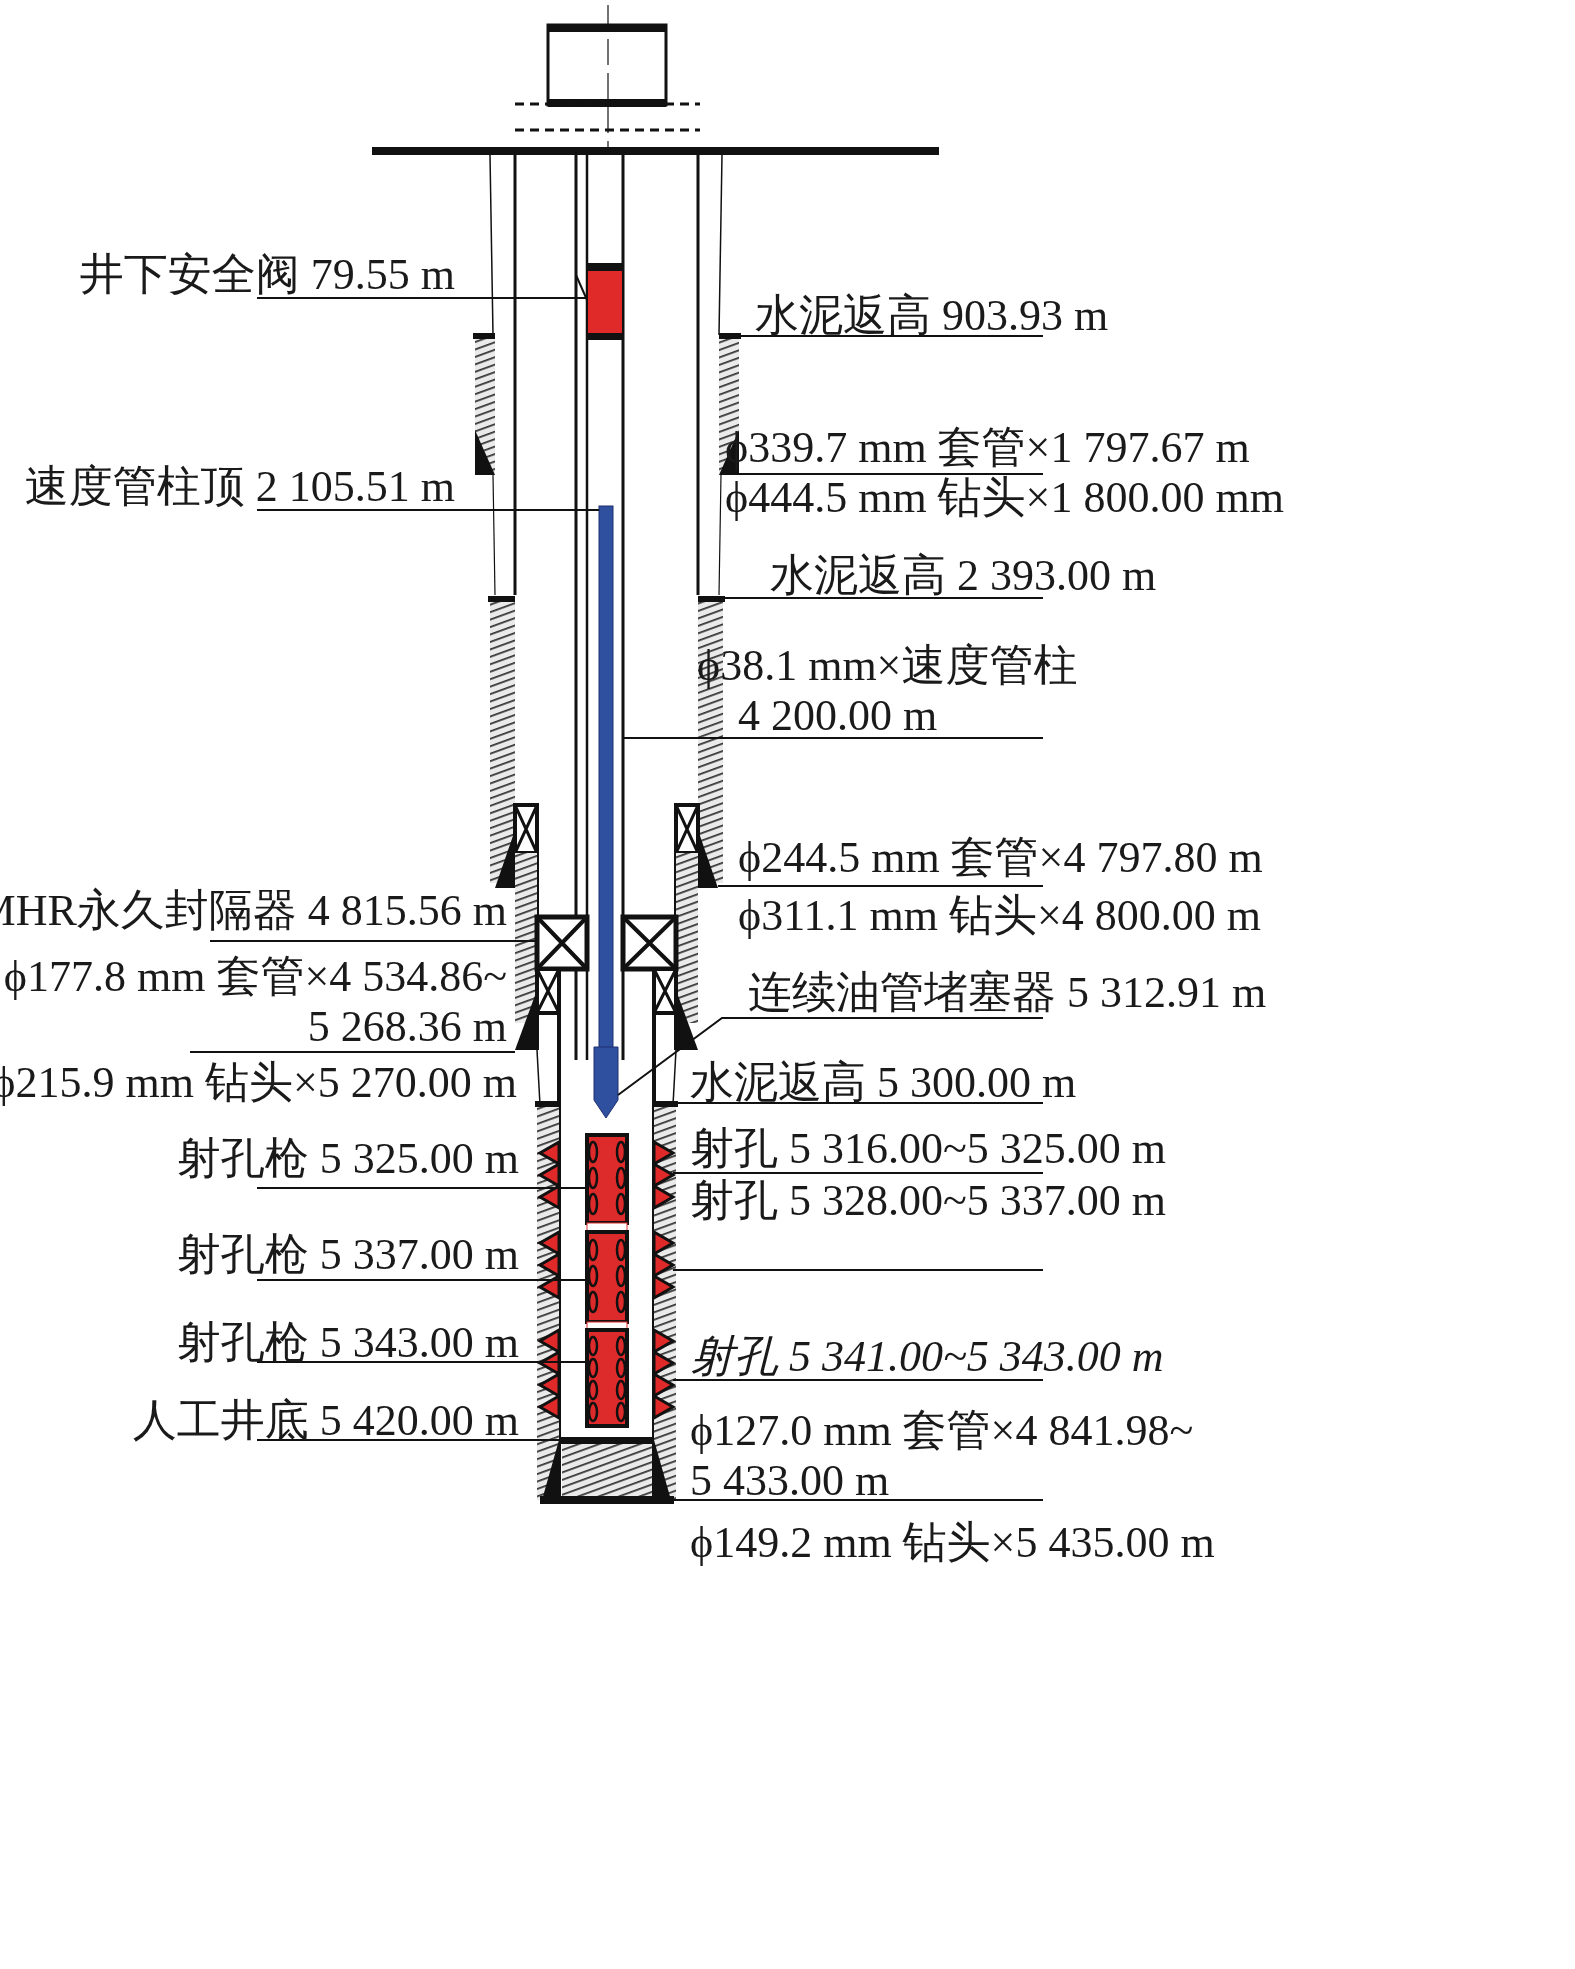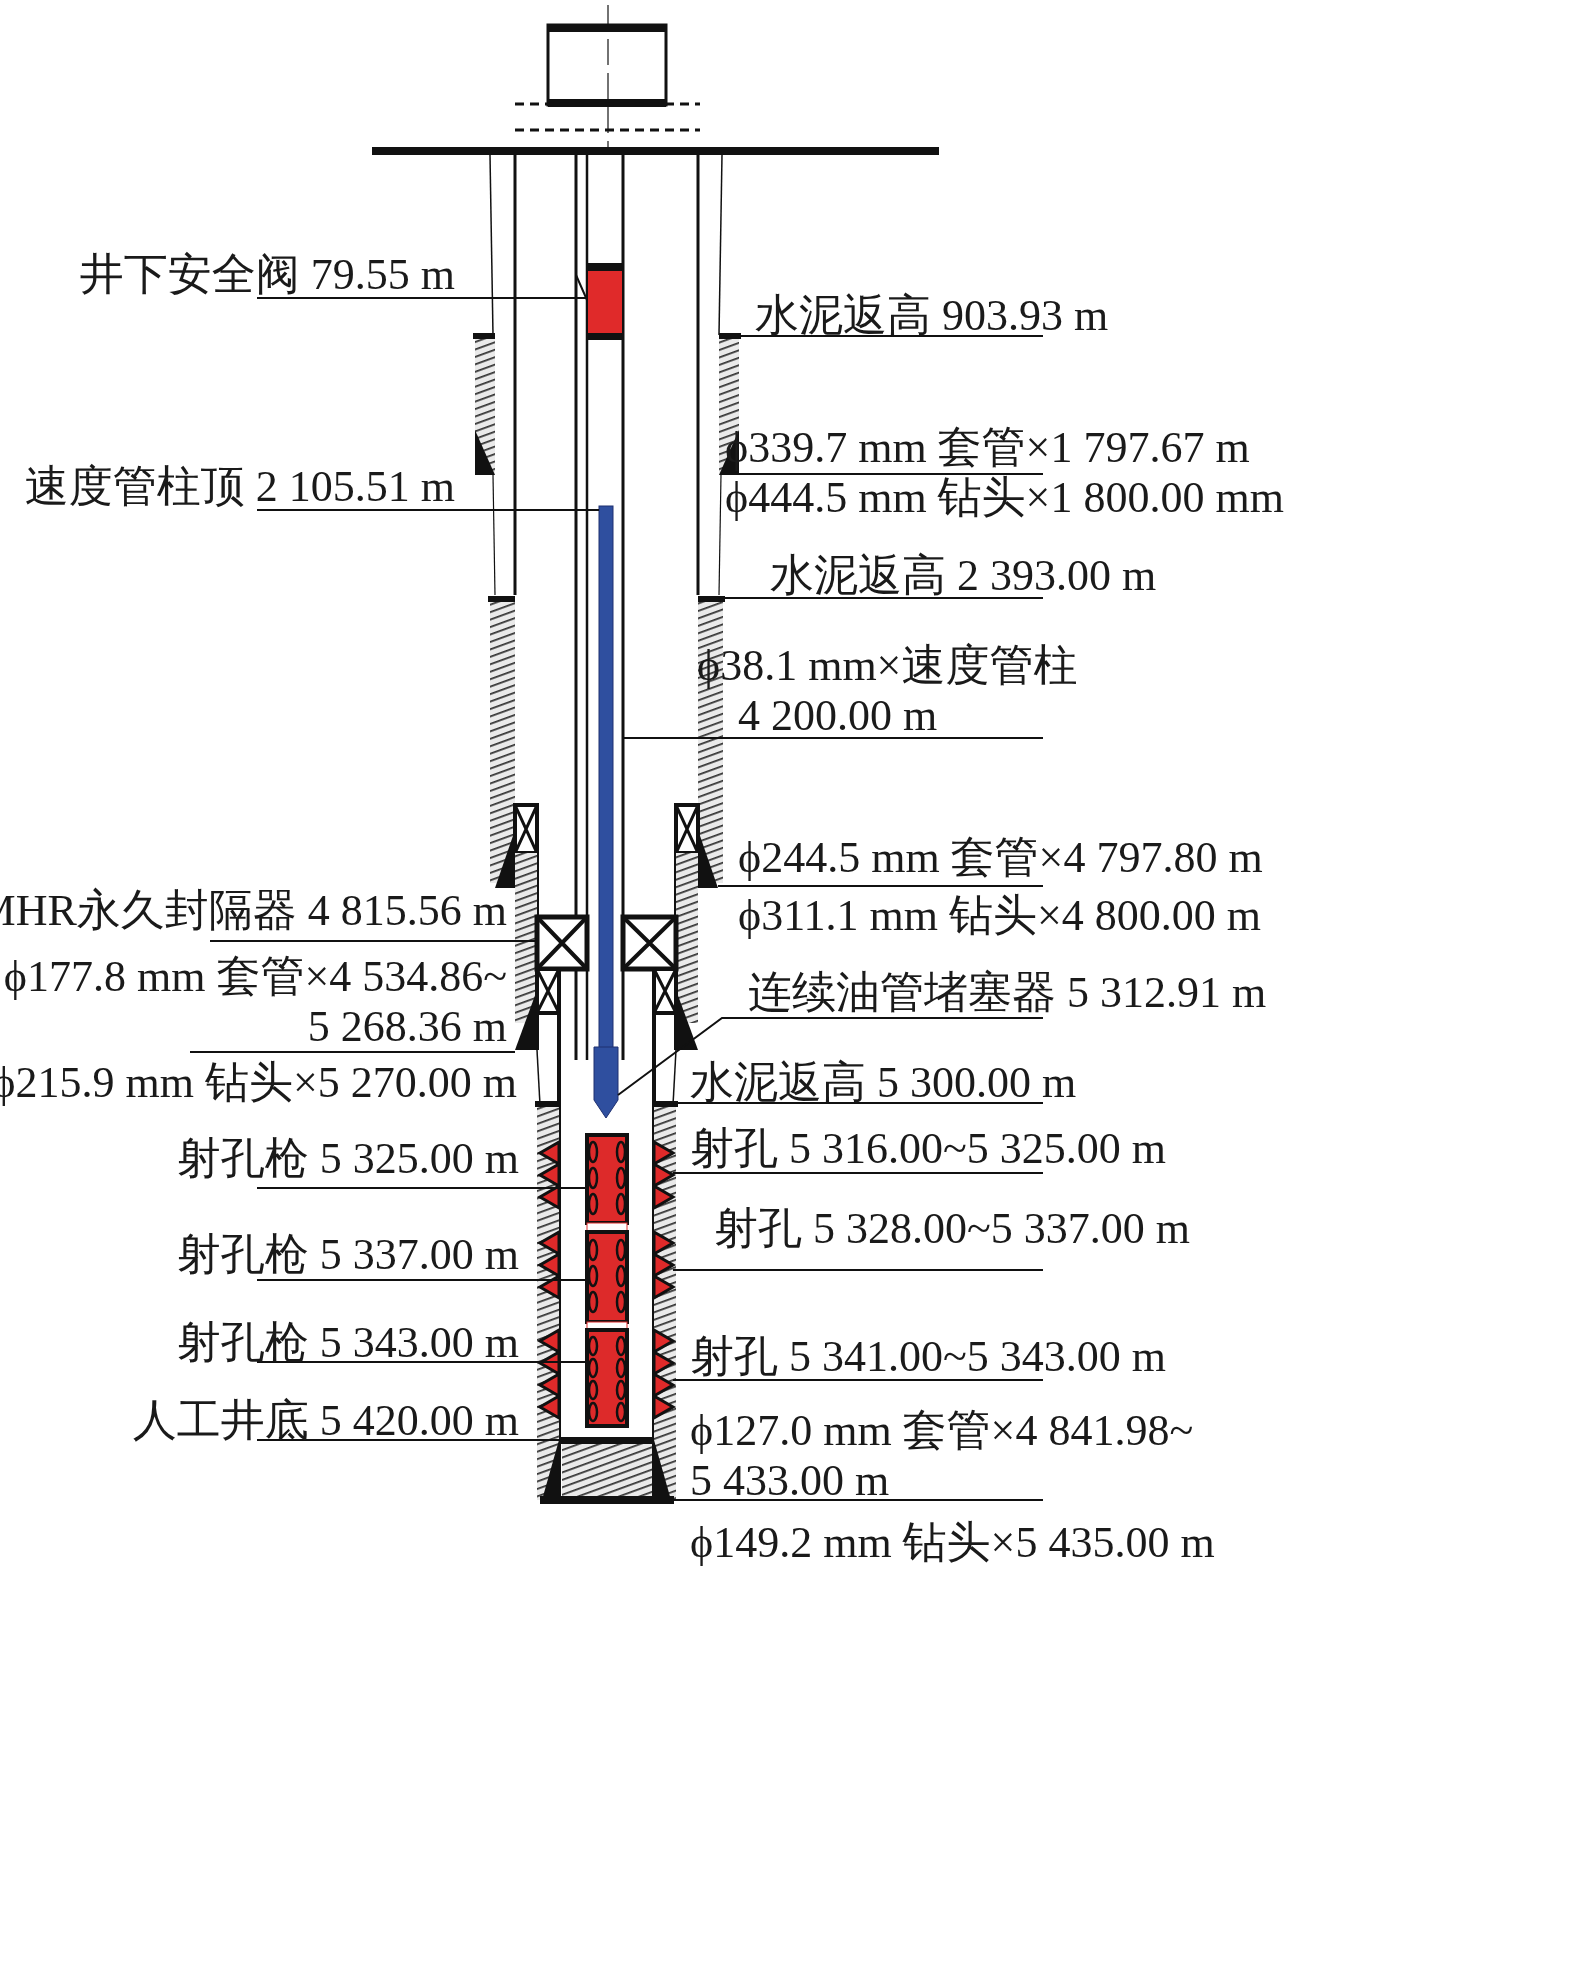--- a/index.html
+++ b/index.html
@@ -225,17 +225,17 @@
 <div class="lbl" style="left:725px;top:423px;">ϕ339.7 mm 套管×1 797.67 m</div>
 <div class="lbl" style="left:725px;top:473px;">ϕ444.5 mm 钻头×1 800.00 mm</div>
 <div class="lbl" style="left:770px;top:551px;">水泥返高 2 393.00 m</div>
 <div class="lbl" style="left:697px;top:641px;">ϕ38.1 mm×速度管柱</div>
 <div class="lbl" style="left:738px;top:691px;">4 200.00 m</div>
 <div class="lbl" style="left:738px;top:833px;">ϕ244.5 mm 套管×4 797.80 m</div>
 <div class="lbl" style="left:738px;top:891px;">ϕ311.1 mm 钻头×4 800.00 m</div>
 <div class="lbl" style="left:748px;top:968px;">连续油管堵塞器 5 312.91 m</div>
 <div class="lbl" style="left:690px;top:1058px;">水泥返高 5 300.00 m</div>
 <div class="lbl" style="left:690px;top:1124px;">射孔 5 316.00~5 325.00 m</div>
-<div class="lbl" style="left:690px;top:1204px;margin-left:24px;">射孔 5 328.00~5 337.00 m</div>
-<div class="lbl" style="left:690px;top:1332px;">射孔 5 341.00~5 343.00 m</div>
+<div class="lbl" style="left:690px;top:1176px;">射孔 5 328.00~5 337.00 m</div>
+<div class="lbl" style="left:690px;top:1332px;font-style:italic;">射孔 5 341.00~5 343.00 m</div>
 <div class="lbl" style="left:690px;top:1406px;">ϕ127.0 mm 套管×4 841.98~</div>
 <div class="lbl" style="left:690px;top:1456px;">5 433.00 m</div>
 <div class="lbl" style="left:690px;top:1518px;">ϕ149.2 mm 钻头×5 435.00 m</div>
 
 </body></html>

